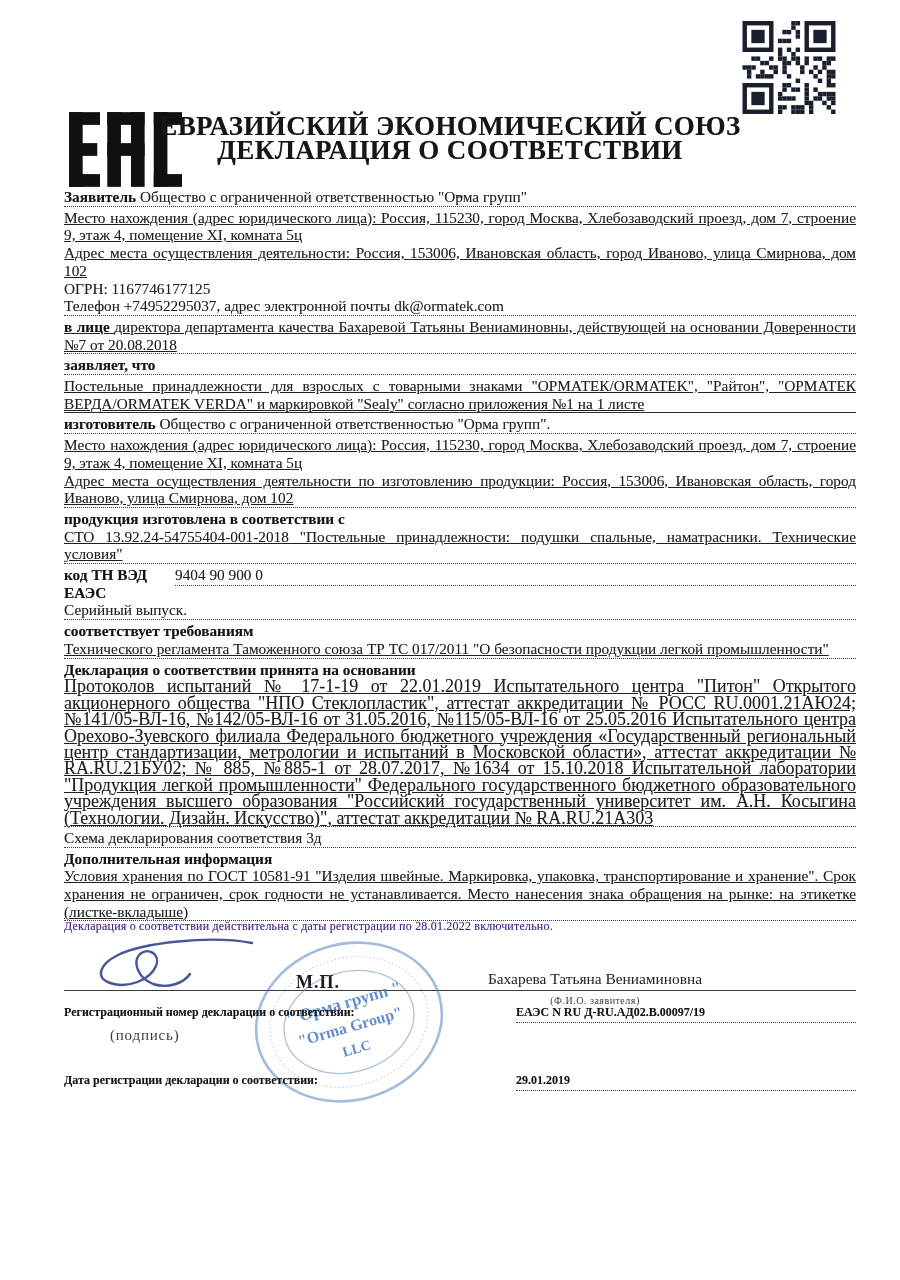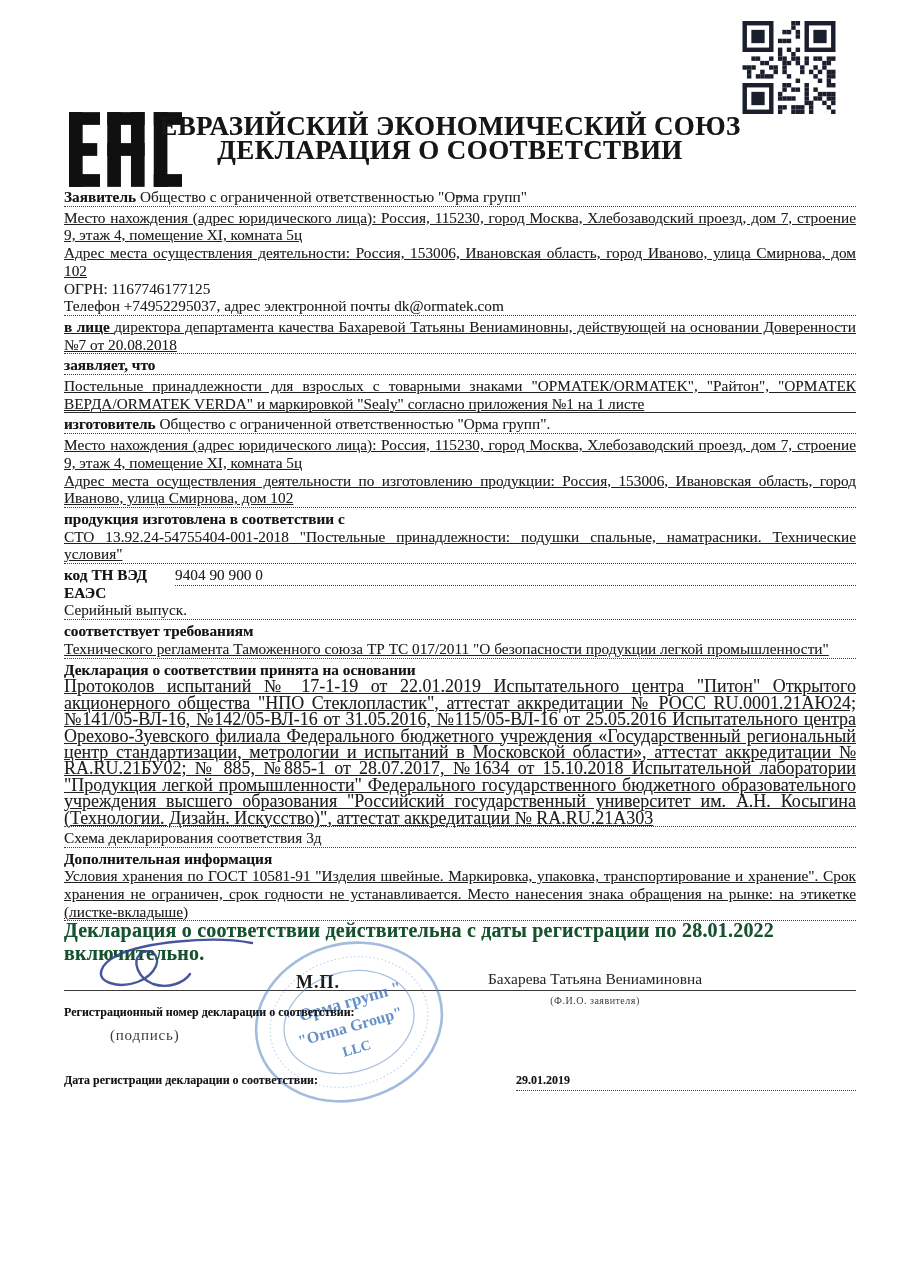--- a/index.html
+++ b/index.html
@@ -38,21 +38,21 @@
   .sec{border-bottom:1px dotted #3e3e3e;padding-bottom:1px;margin-bottom:2px!important;}
   .sec-solid{border-bottom:1.5px solid #2c2c2c;padding-bottom:1px;margin-bottom:2px!important;}
   .small{font-size:18px;line-height:16.4px;}
   .tnved-row{display:flex;align-items:baseline;}
   .tnved-label{flex:0 0 111px;}
   .tnved-code{flex:1;border-bottom:1px dotted #3e3e3e;padding-bottom:1px;margin-bottom:2px;}
   b{color:#141414;}
   
   .validity{
     position:absolute;left:64px;right:44px;top:919px;
-    font-weight:bold;font-size:20px;letter-spacing:.2px;color:#14532d;
+    font-weight:normal;font-size:12px;letter-spacing:.2px;color:#4c1d95;
     text-shadow:0 0 .4px rgba(0,0,0,.35);
   }
   .sig-svg{position:absolute;left:90px;top:933px;}
   .sig-svg path{stroke:var(--signature-blue);fill:none;stroke-width:2.4;stroke-linecap:round;opacity:.88;}
   .sign-line{position:absolute;left:64px;right:44px;top:990px;border-top:1.6px solid #3a3a3a;}
   .podpis-caption{position:absolute;left:110px;top:1027px;font-size:15px;letter-spacing:.8px;color:#3c3c3c;}
   .mp-label{position:absolute;left:296px;top:972px;font-weight:bold;font-size:18px;letter-spacing:1px;color:#1a1a1a;}
   .fio{position:absolute;left:450px;width:290px;top:970px;text-align:center;font-size:15.4px;color:#222;}
   .fio-caption{position:absolute;left:450px;width:290px;top:995px;text-align:center;font-size:10px;letter-spacing:.5px;color:#3c3c3c;}
   .stamp{position:absolute;left:249px;top:938px;opacity:.85;}
@@ -264,19 +264,20 @@
       <ellipse cx="100" cy="84" rx="80" ry="64" fill="none" stroke-width="1" stroke-dasharray="1.5 2.4" opacity=".45"></ellipse>
       <ellipse cx="100" cy="84" rx="66" ry="50" fill="none" stroke-width="1.3" opacity=".55"></ellipse>
       <text x="100" y="70" text-anchor="middle" font-size="17" font-weight="bold">" Орма групп "</text>
       <text x="100" y="94" text-anchor="middle" font-size="16" font-weight="bold">"Orma Group"</text>
       <text x="100" y="116" text-anchor="middle" font-size="14" font-weight="bold">LLC</text>
     </g>
   </svg>
 
   <div class="reg-row reg-row1">
     <b class="reg-label">Регистрационный номер декларации о соответствии:</b>
+      <span class="reg-value">ЕАЭС N RU Д-RU.АД02.B.00097/19</span>
   </div>
   <div class="reg-row reg-row2">
     <b class="reg-label">Дата регистрации декларации о соответствии:</b>
       <span class="reg-value">29.01.2019</span>
   </div>
 
 </div>
 
 </body></html>

